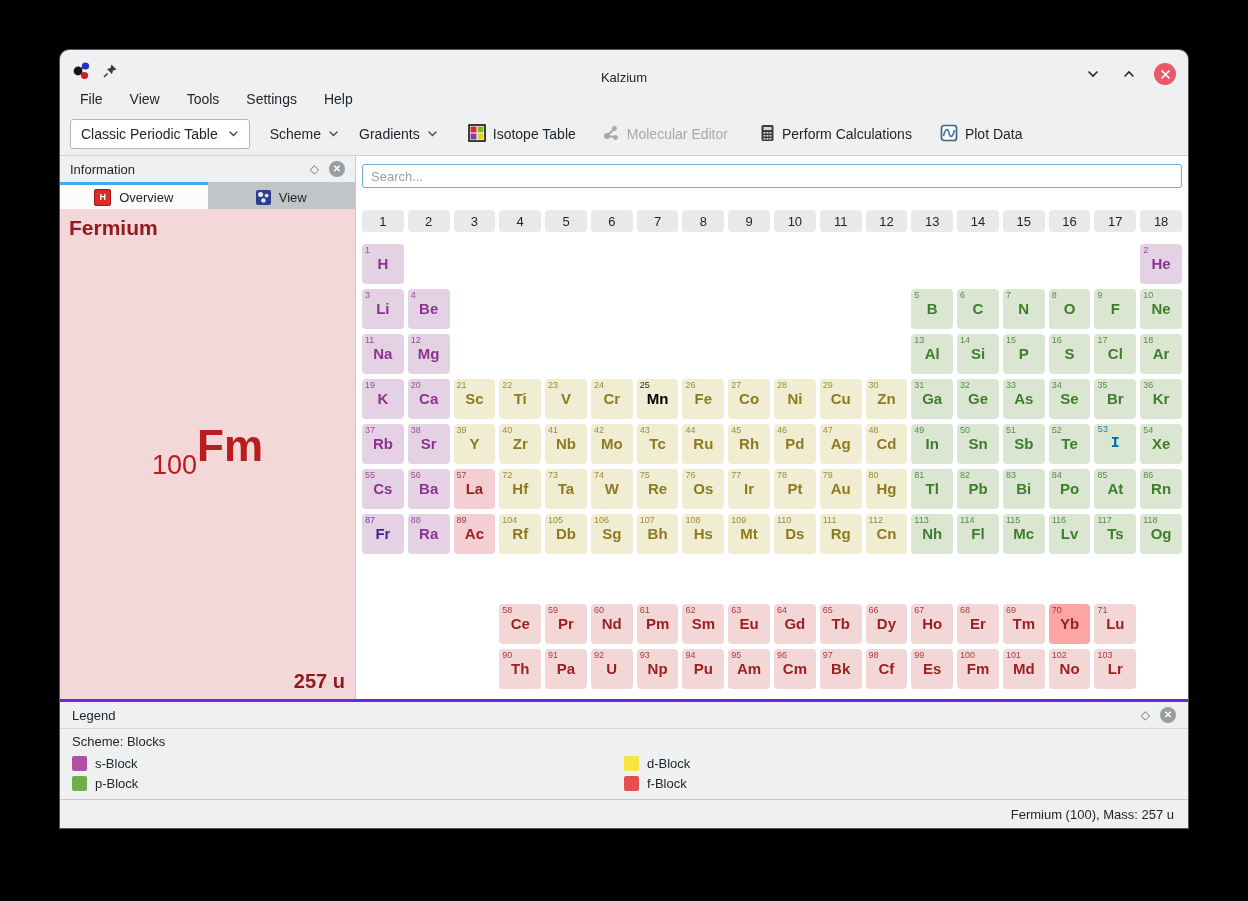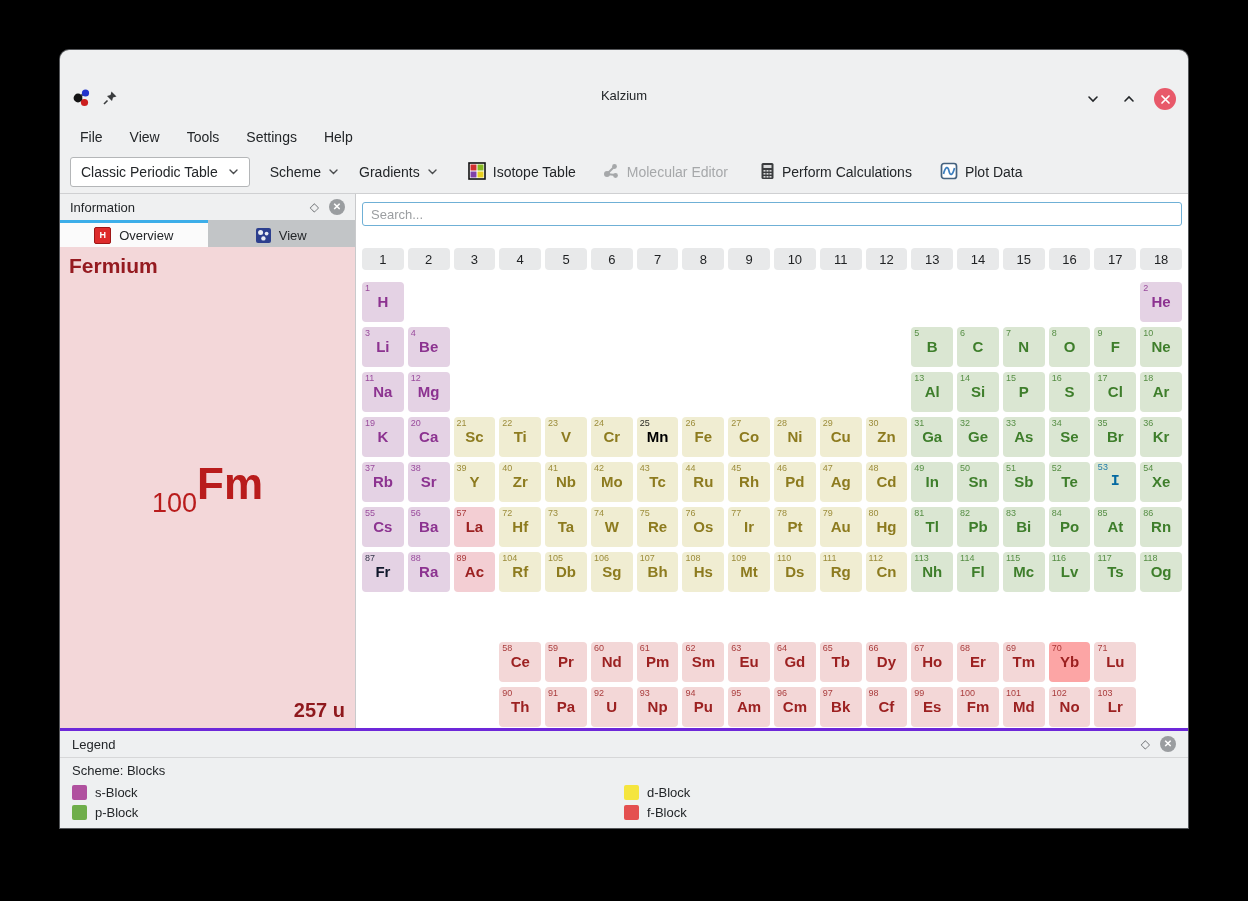--- a/index.html
+++ b/index.html
@@ -1,21 +1,21 @@
 <!DOCTYPE html>
 <html><head>
 <meta charset="utf-8">
 <style>
   html,body{margin:0;padding:0;}
   body{width:1248px;height:901px;background:#000;position:relative;overflow:hidden;
        font-family:"Liberation Sans",sans-serif;color:#232629;}
   .window{position:absolute;left:60px;top:50px;width:1128px;height:778px;background:#eff0f1;
           border-radius:9px 9px 0 0;box-shadow:0 0 0 1px #55575a;display:flex;flex-direction:column;}
   
-  .titlebar{height:35px;display:flex;align-items:flex-start;padding:0 12px;position:relative;flex:0 0 auto;margin-top:38px;}
+  .titlebar{height:35px;display:flex;align-items:flex-end;padding:0 12px;position:relative;flex:0 0 auto;}
   .titlebar .left-icons{display:flex;align-items:center;gap:10px;}
   .title-text{position:absolute;left:0;right:0;text-align:center;font-size:13px;color:#232629;}
   .win-controls{margin-left:auto;display:flex;align-items:center;gap:14px;z-index:2;}
   .win-btn{width:22px;height:22px;display:flex;align-items:center;justify-content:center;border-radius:50%;}
   .close-btn{background:#e8596a;}
   .close-btn svg path{stroke:#fff;}
   
   .menubar{height:28px;display:flex;align-items:center;gap:27px;padding:0 20px;font-size:14px;flex:0 0 auto;}
   .menu-item{cursor:default;}
   
@@ -538,21 +538,21 @@
             <span class="el-sym">Po</span>
           </div>
           <div class="el-cell" style="grid-area: 6 / 17; background: rgb(218, 230, 210); color: rgb(62, 126, 43);">
             <span class="el-num">85</span>
             <span class="el-sym">At</span>
           </div>
           <div class="el-cell" style="grid-area: 6 / 18; background: rgb(218, 230, 210); color: rgb(62, 126, 43);">
             <span class="el-num">86</span>
             <span class="el-sym">Rn</span>
           </div>
-          <div class="el-cell" style="grid-area: 7 / 1; background: rgb(228, 210, 228); color: #0f172a;">
+          <div class="el-cell" style="grid-area: 7 / 1; background: rgb(228, 210, 228); color: #4c1d95;">
             <span class="el-num">87</span>
             <span class="el-sym">Fr</span>
           </div>
           <div class="el-cell" style="grid-area: 7 / 2; background: rgb(228, 210, 228); color: rgb(140, 51, 144);">
             <span class="el-num">88</span>
             <span class="el-sym">Ra</span>
           </div>
           <div class="el-cell" style="grid-area: 7 / 3; background: rgb(243, 206, 211); color: rgb(156, 33, 33);">
             <span class="el-num">89</span>
             <span class="el-sym">Ac</span>
@@ -756,13 +756,16 @@
             <span>p-Block</span>
           </div>
           <div class="legend-item">
             <span class="legend-swatch" style="background: rgb(228, 80, 80);"></span>
             <span>f-Block</span>
           </div>
         </div>
     </div>
   </div>
 
+  <div class="statusbar">
+    <span>Fermium (100), Mass: 257 u</span>
+  </div>
 </div>
 
 </body></html>

